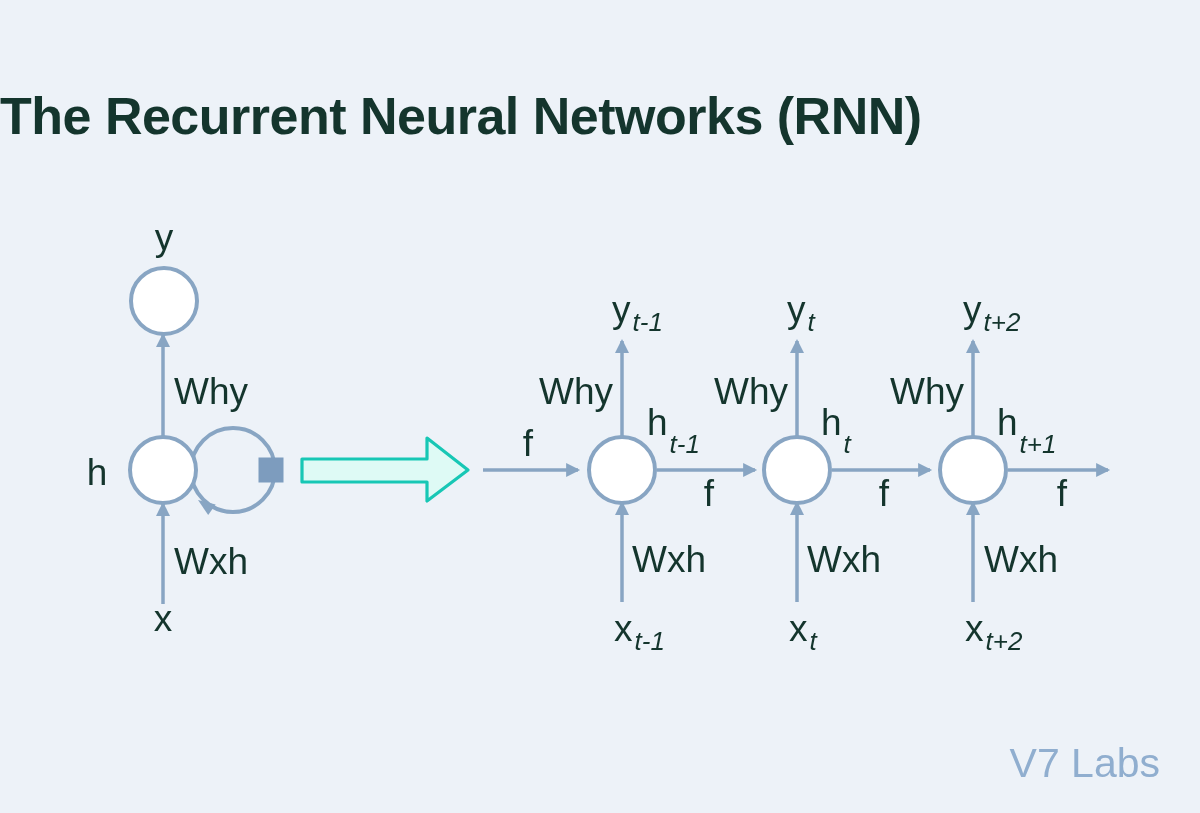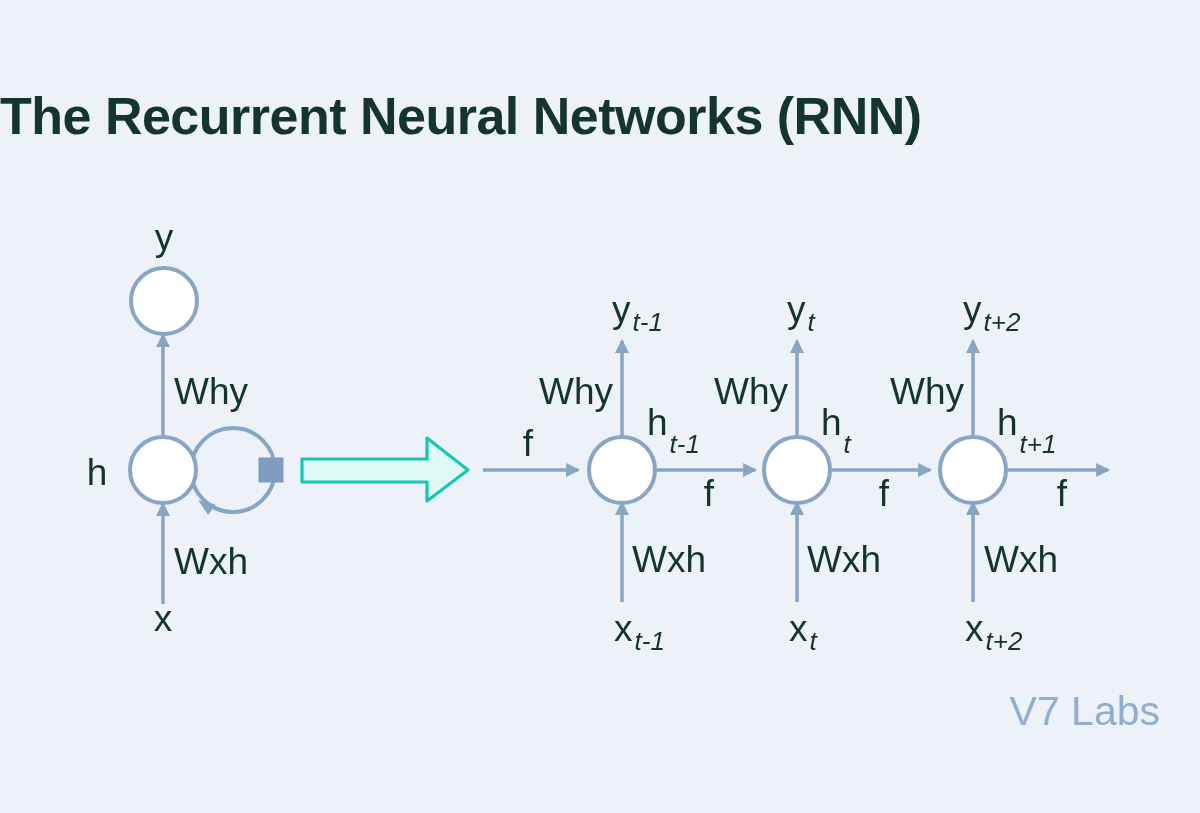--- a/index.html
+++ b/index.html
@@ -11,21 +11,21 @@
     width:1200px;height:813px;position:relative;overflow:hidden;
     background:var(--c-background);
     font-family:"Liberation Sans",sans-serif;
   }
   .title{
     position:absolute;top:90px;left:0;width:1200px;margin:0;
     text-align:left;font-size:52px;line-height:52px;font-weight:800;
     letter-spacing:-0.5px;color:var(--c-ink);
   }
   .watermark{
-    position:absolute;top:691px;right:40px;
+    position:absolute;top:743px;right:40px;
     font-size:41px;line-height:41px;font-weight:400;color:var(--c-watermark);
   }
   svg.diagram{position:absolute;left:0;top:0;}
   svg text{font-family:"Liberation Sans",sans-serif;font-size:37px;fill:var(--c-ink);}
   svg .sub{font-size:26px;font-style:italic;}
   .edge{stroke:var(--c-line);stroke-width:3.5;fill:none;marker-end:url(#ah);}
   .loop{stroke:var(--c-line);stroke-width:4;fill:none;}
   .node{fill:var(--c-node_fill);stroke:var(--c-line);stroke-width:4;}
   .sq{fill:var(--c-square);}
   .ahead{fill:var(--c-line);}

